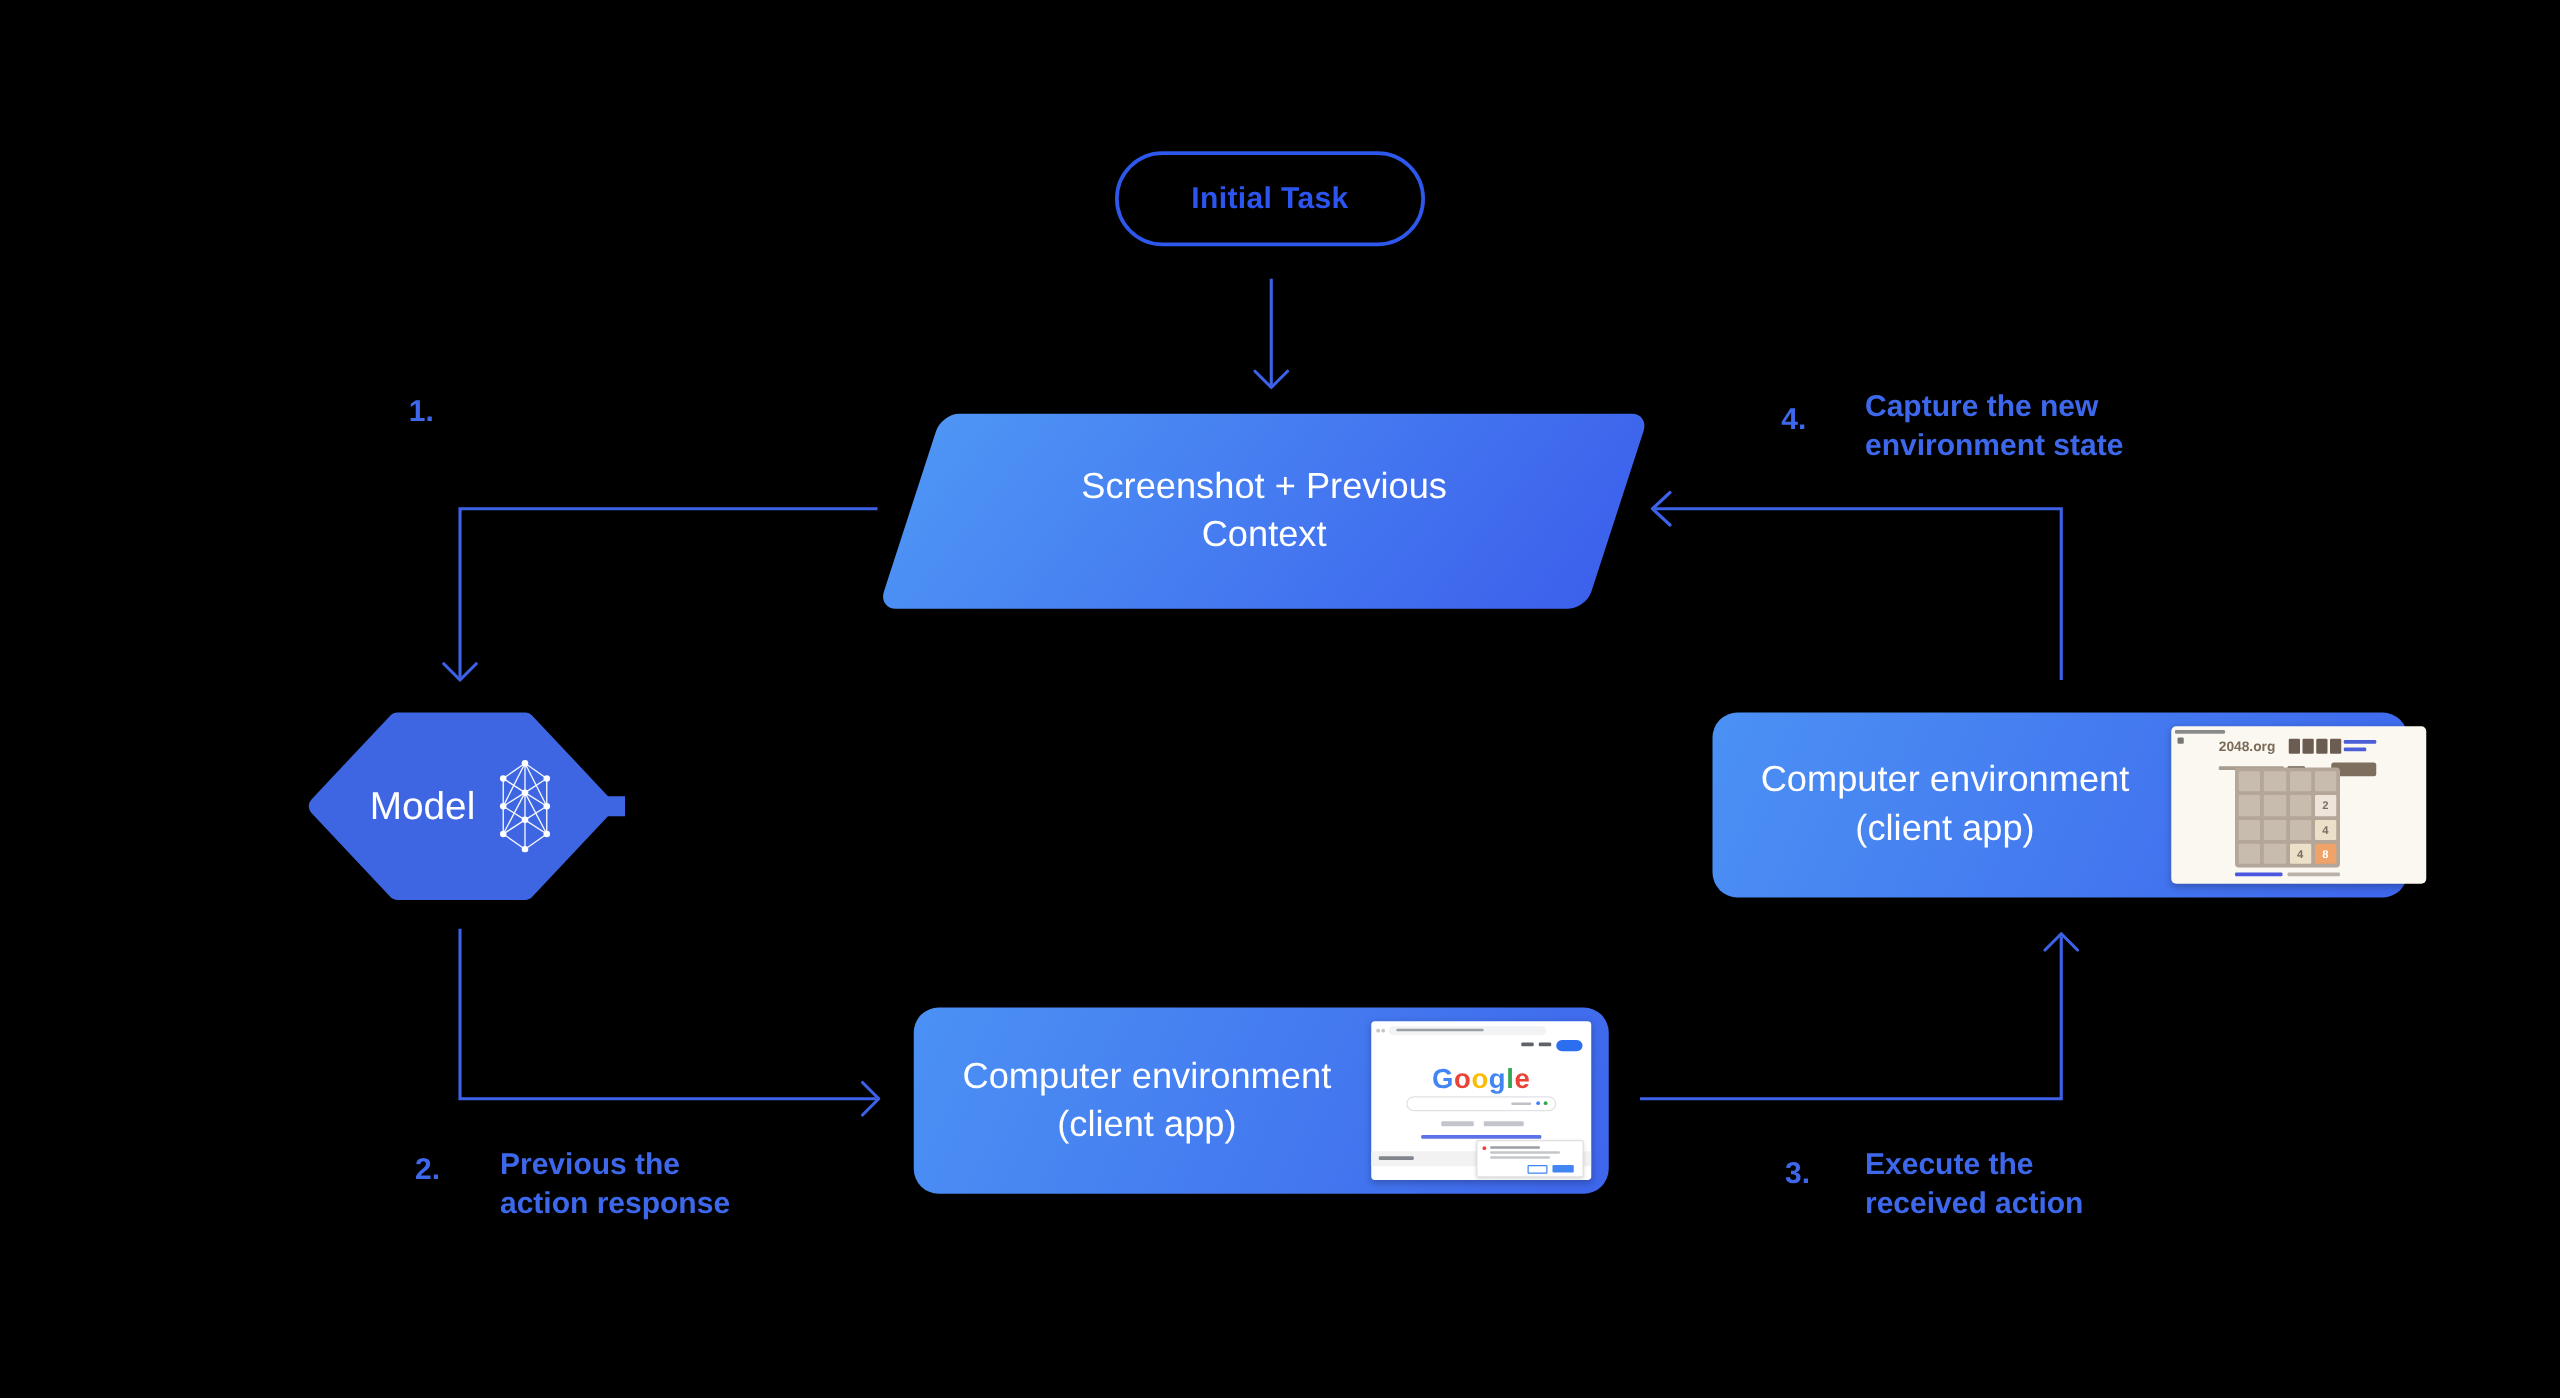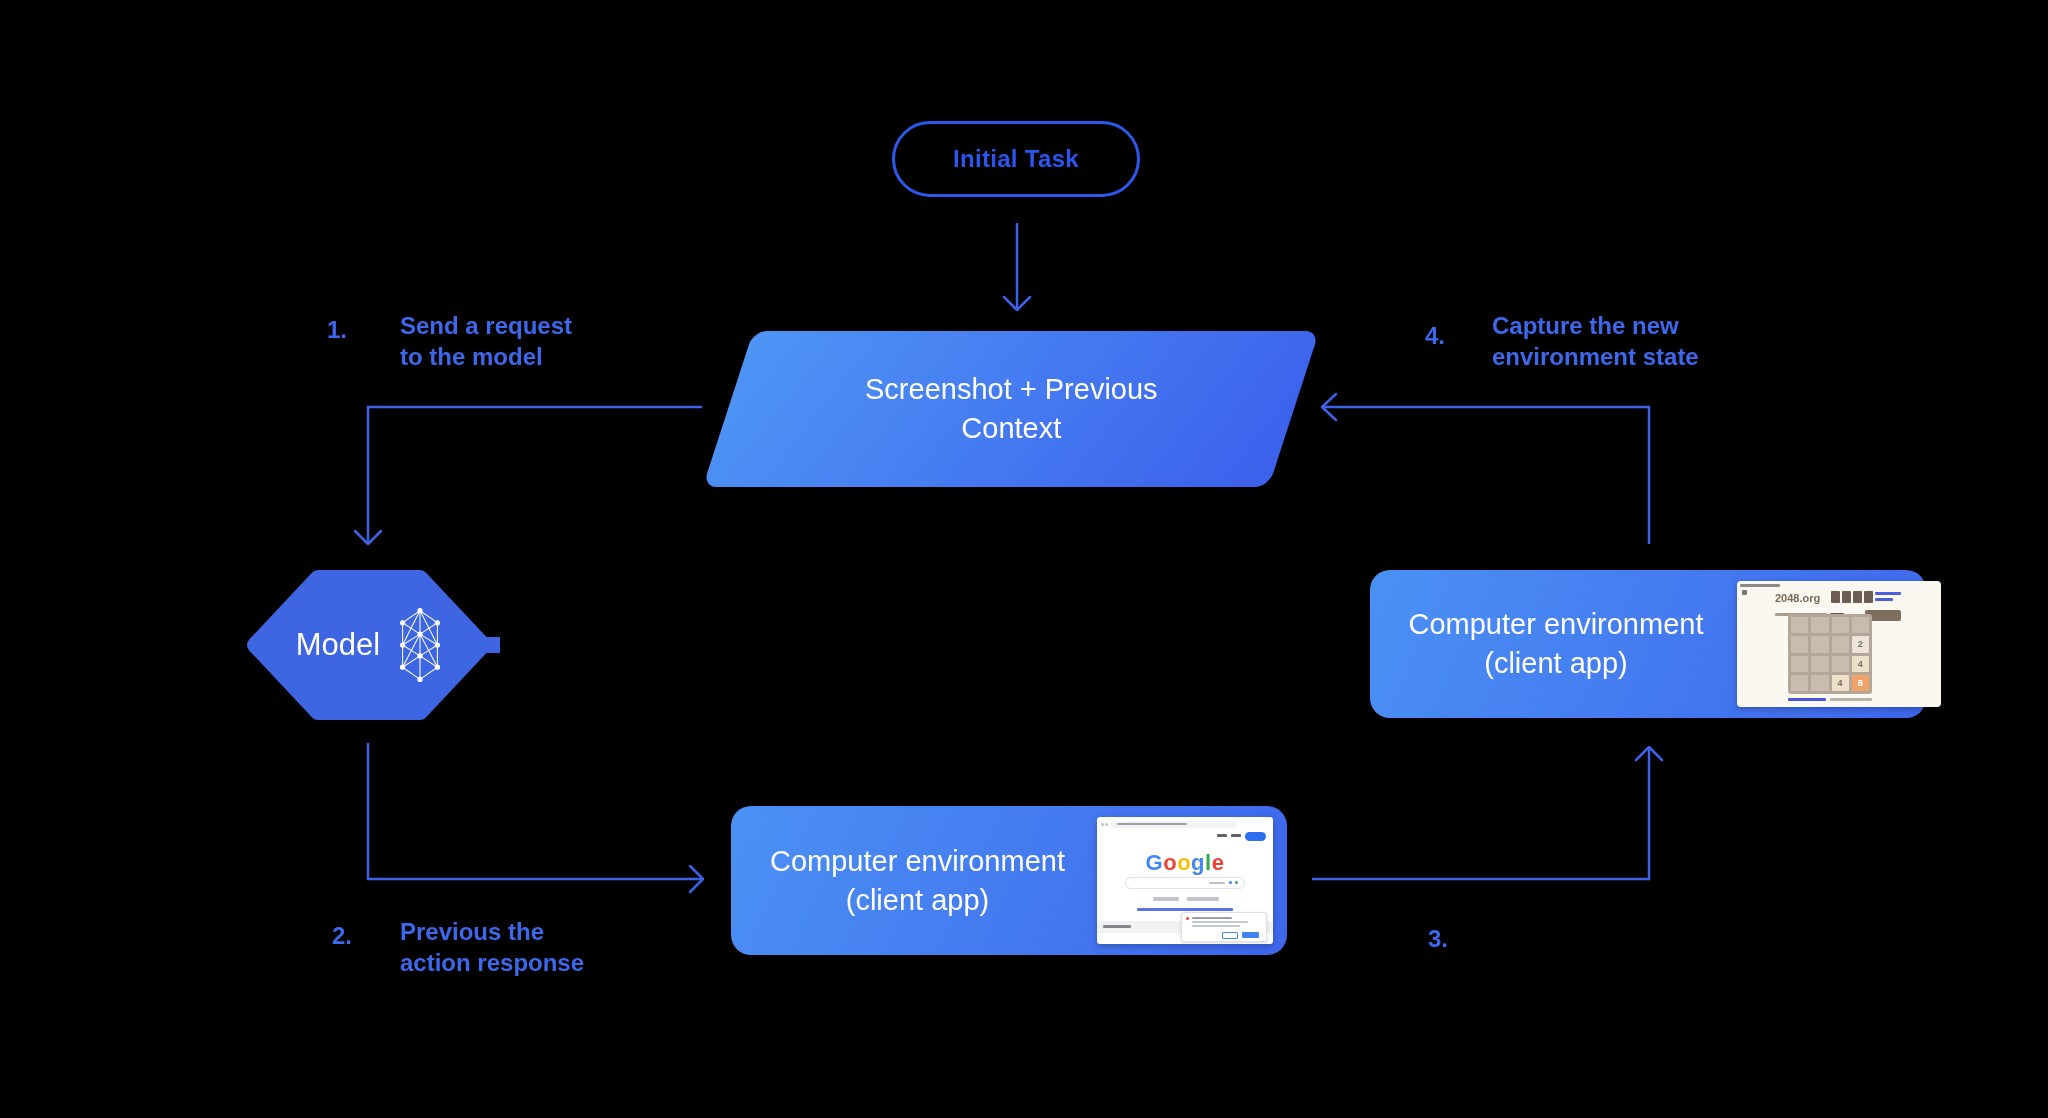--- a/index.html
+++ b/index.html
@@ -235,32 +235,32 @@
       <div class="g-dot" style="left:4px;top:4px;background:#EA4335"></div>
       <div class="bar" style="left:10px;top:4px;width:40px;height:2px;background:#9AA0A6"></div>
       <div class="bar" style="left:10px;top:8px;width:56px;height:2px;background:#C4C8CC"></div>
       <div class="bar" style="left:10px;top:12px;width:48px;height:2px;background:#C4C8CC"></div>
       <div class="bar" style="left:40px;top:19px;width:14px;height:5px;background:#fff;border:1px solid #4285F4"></div>
       <div class="bar" style="left:60px;top:19px;width:17px;height:6px;background:#4285F4"></div>
     </div>
   </div>
 
   <div class="step-num" style="left:327px;top:316px">1.</div>
-  <div class="step-text" style="left:400px;top:310px">
-    <div>Send a request</div>
-    <div>to the model</div>
-  </div>
 
   <div class="step-num" style="left:1425px;top:322px">4.</div>
   <div class="step-text" style="left:1492px;top:310px">
     <div>Capture the new</div>
     <div>environment state</div>
   </div>
 
   <div class="step-num" style="left:332px;top:922px">2.</div>
   <div class="step-text" style="left:400px;top:916px">
     <div>Previous the</div>
     <div>action response</div>
   </div>
 
   <div class="step-num" style="left:1428px;top:925px">3.</div>
+  <div class="step-text" style="left:1492px;top:916px">
+    <div>Execute the</div>
+    <div>received action</div>
+  </div>
 
 </div>
 
 </body></html>

